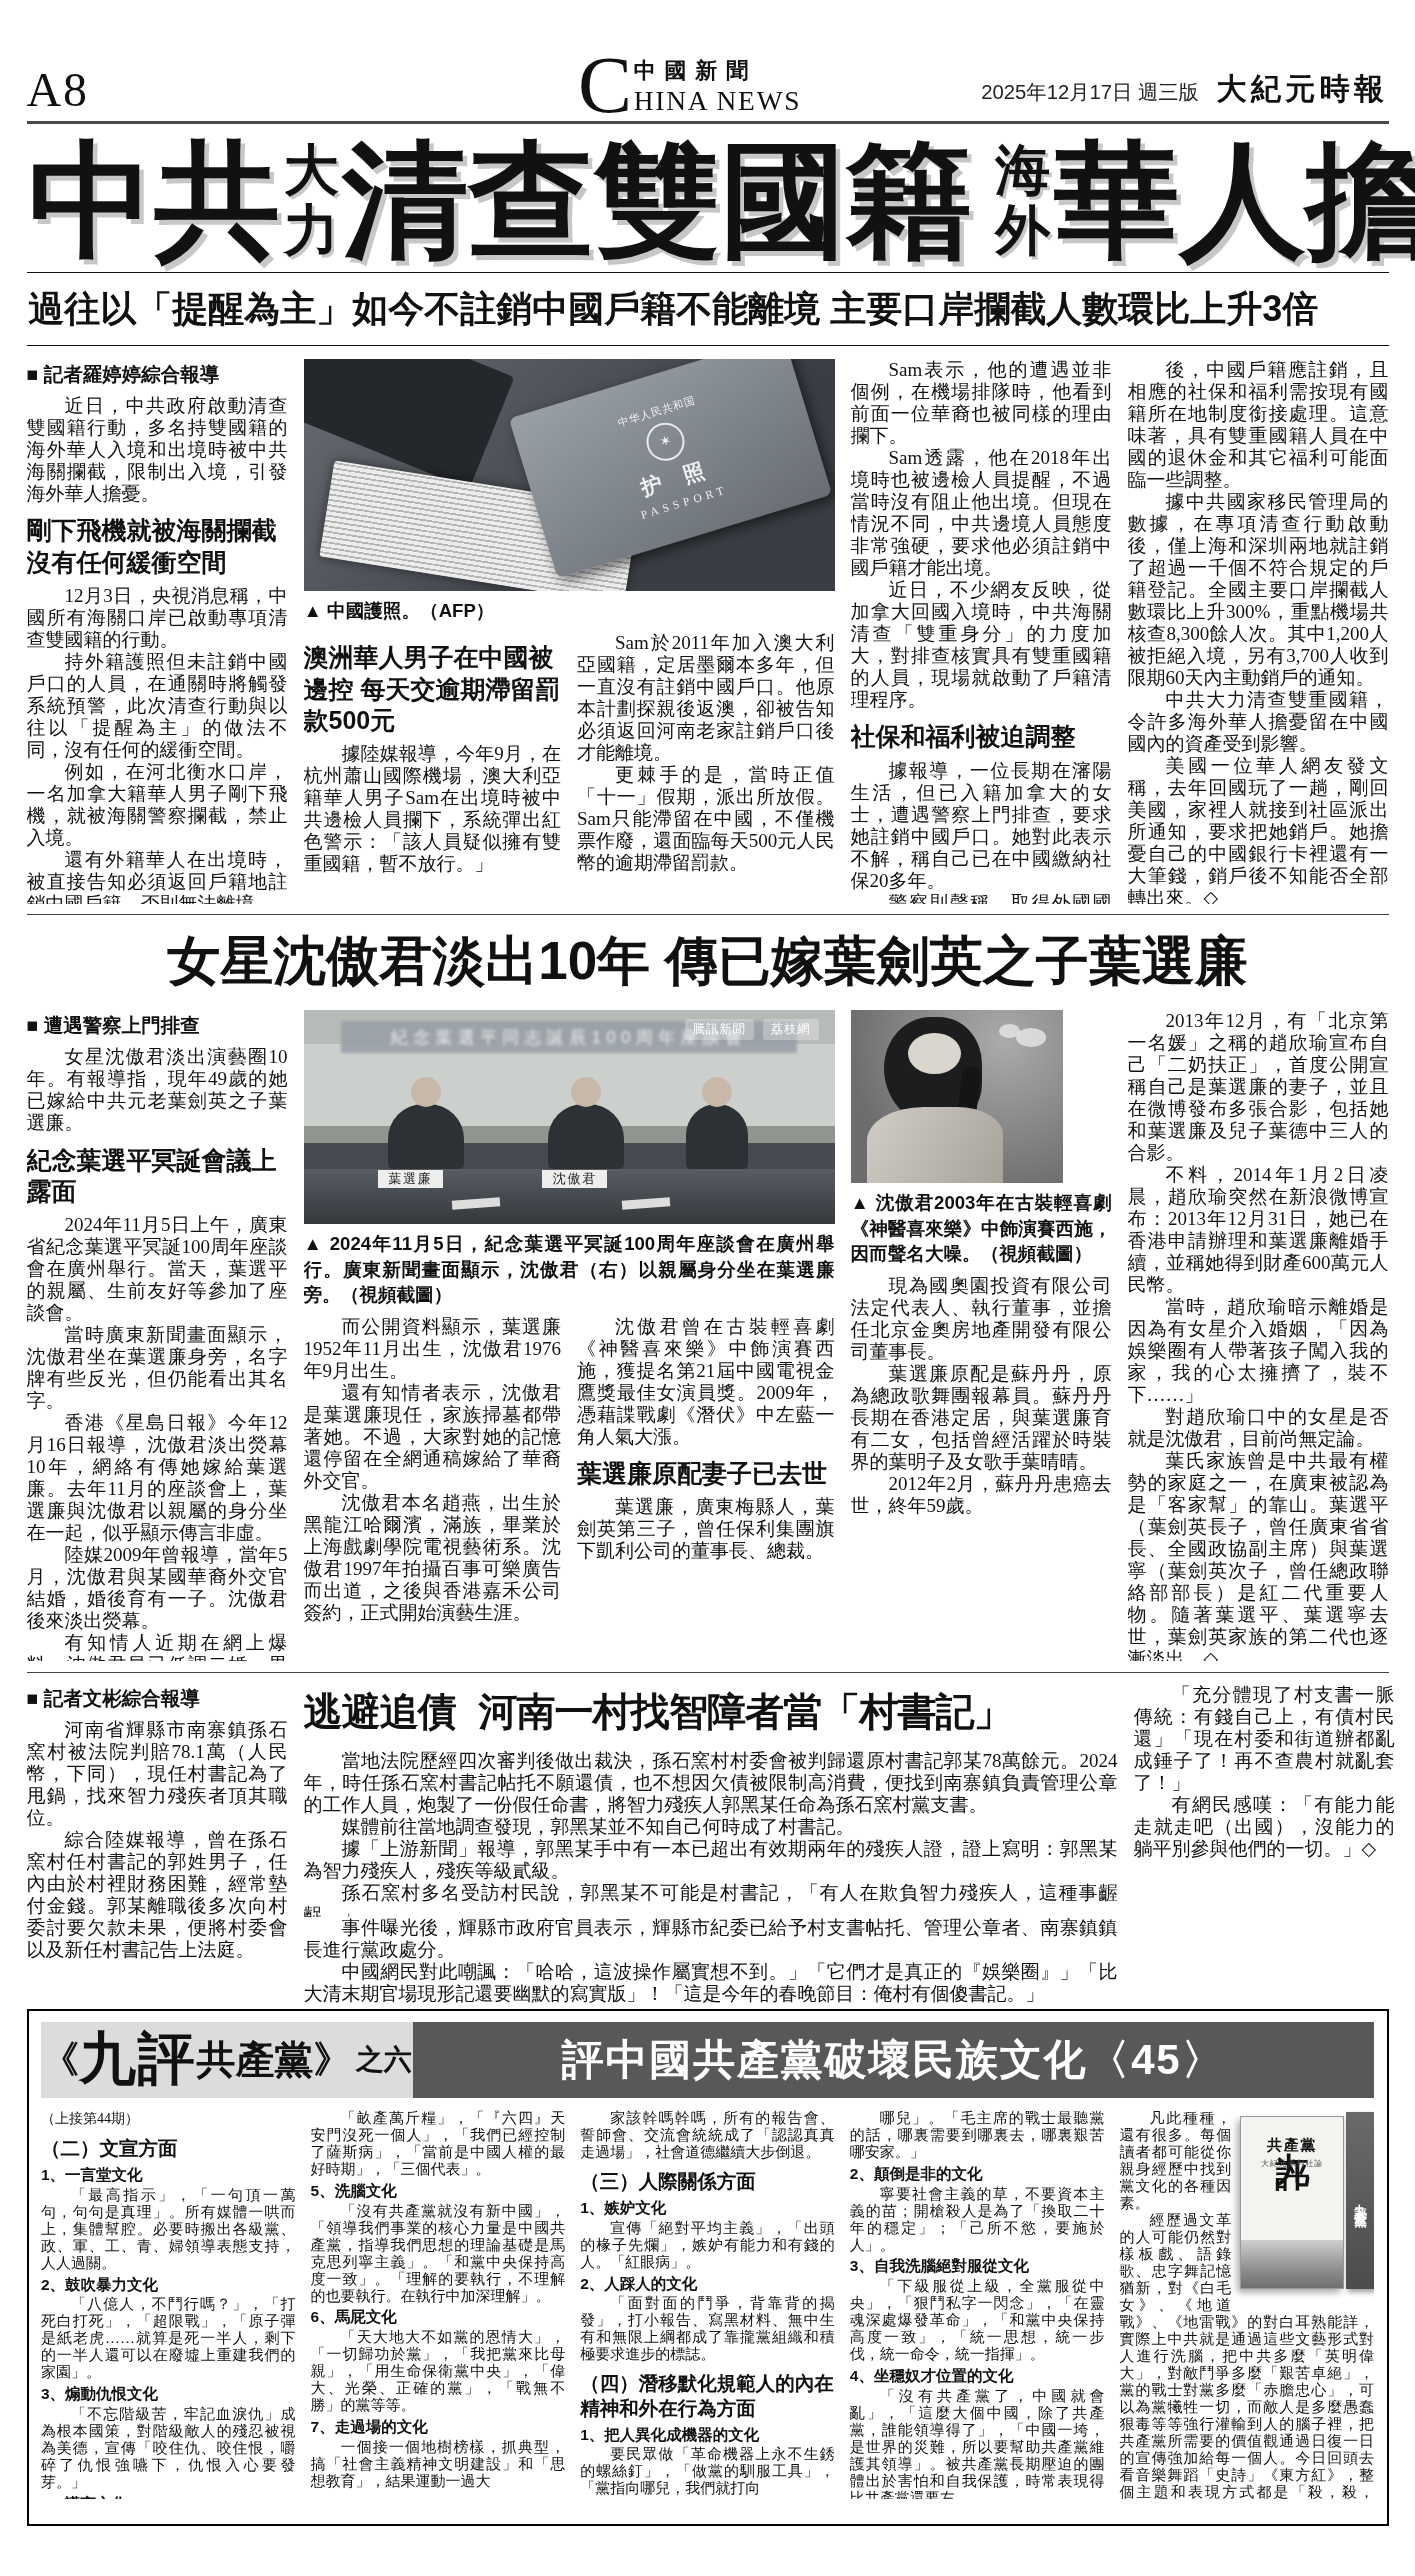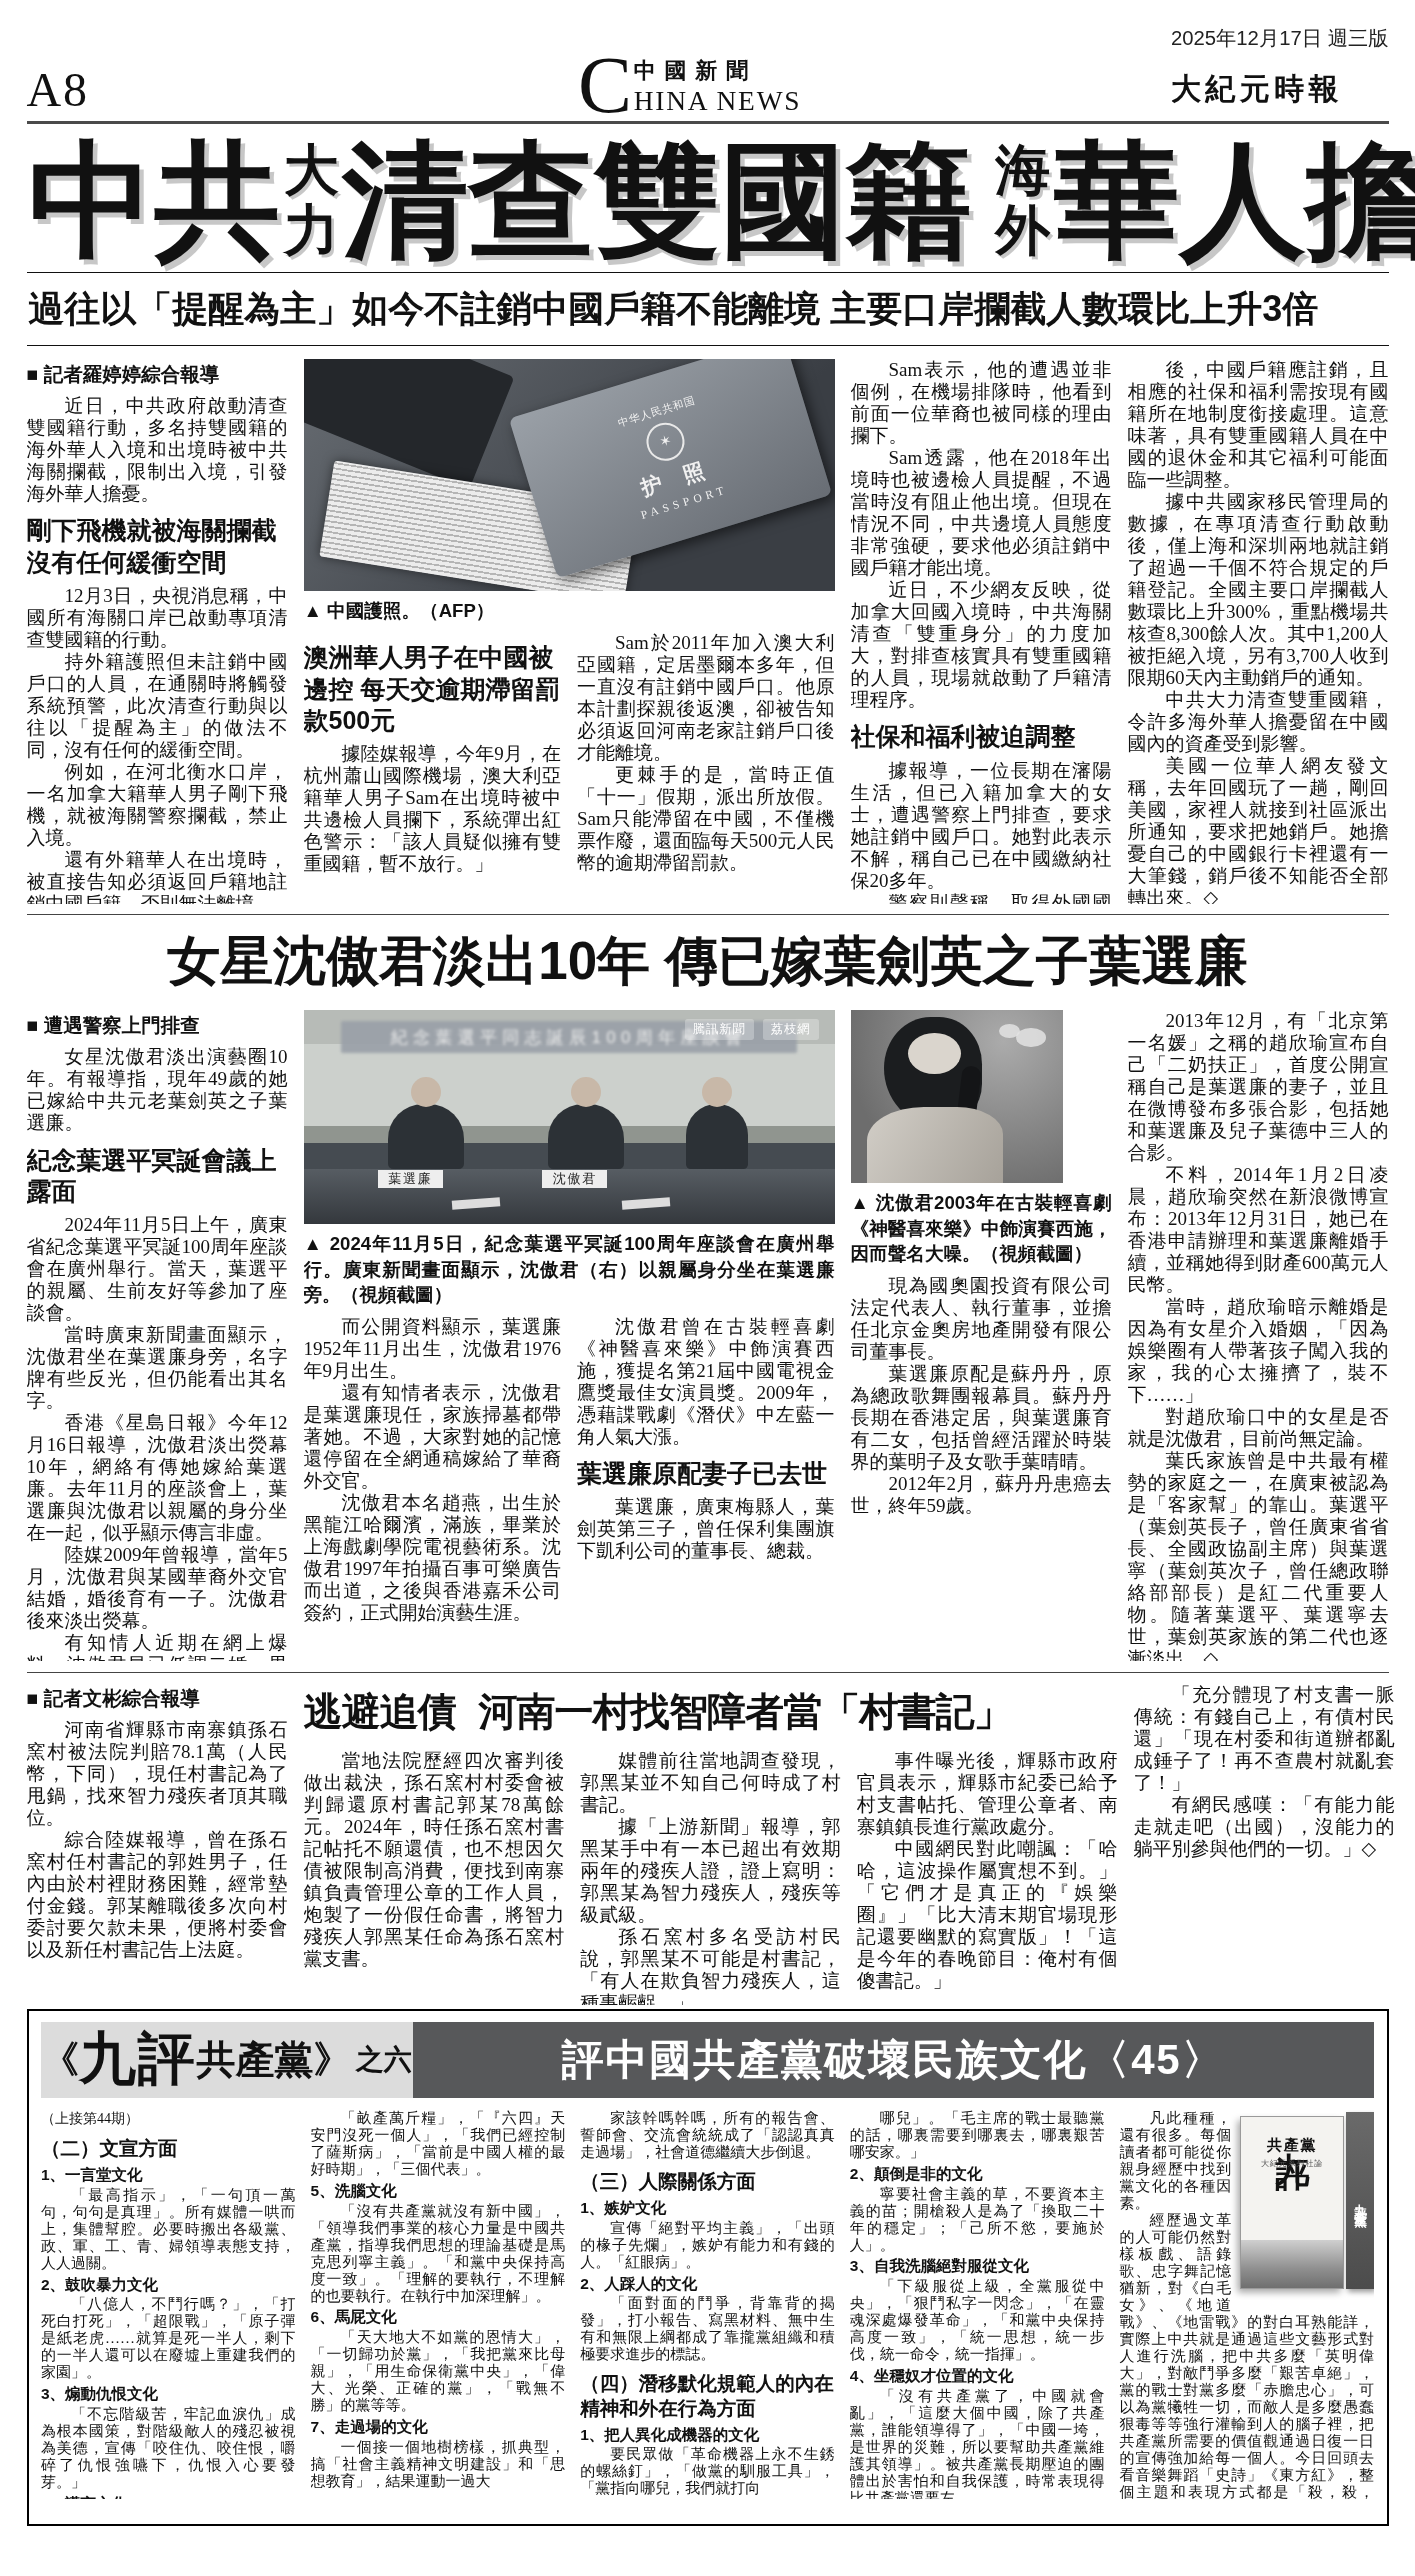--- a/index.html
+++ b/index.html
@@ -10,21 +10,21 @@
 
   
   .masthead{display:flex;align-items:flex-end;justify-content:space-between;
             border-bottom:3.5px solid #4a4a4a;padding-bottom:7px;height:96px;position:relative;}
   .pageno{font-size:48px;line-height:1;letter-spacing:1.8px;}
   .logo{position:absolute;left:50%;transform:translateX(-58%);bottom:3.5px;display:flex;align-items:flex-end;}
   .logo .bigc{font-size:81px;line-height:.78;}
   .logo .stack{display:flex;flex-direction:column;margin-left:1.8px;margin-top:30px;}
   .logo .zh{font-size:22px;font-weight:700;letter-spacing:8.8px;font-family:"Liberation Sans",sans-serif;}
   .logo .en{font-size:27.4px;letter-spacing:1.8px;}
-  .mast-right{display:flex;align-items:baseline;gap:17.7px;padding-bottom:3.5px;flex-direction:column;}
+  .mast-right{display:flex;align-items:baseline;gap:17.7px;padding-bottom:3.5px;}
   .mast-date{font-size:20.3px;color:#222;font-family:"Liberation Sans",sans-serif;}
   .mast-paper{font-size:30px;font-weight:900;letter-spacing:4.4px;}
 
   
   .mainhead{display:flex;align-items:center;justify-content:space-between;
             font-weight:900;font-size:126px;line-height:1;padding:14px 1.8px 8.8px;
             font-family:"Liberation Sans","DejaVu Sans",sans-serif;
             text-shadow:4.4px 5.3px 0 rgba(0,0,0,.22);white-space:nowrap;}
   .mainhead .vstack{display:inline-flex;flex-direction:column;font-size:55px;line-height:1.08;
                     text-shadow:2.7px 2.7px 0 rgba(0,0,0,.22);margin:0 3.5px;}
@@ -45,21 +45,21 @@
   .divider{border:none;border-top:1.8px solid #444;margin:10.6px 0;}
   .textrow{display:grid;grid-template-columns:1fr 1fr;column-gap:16px;}
 
   .art1{height:545px;margin-top:12.4px;}
   .a2head{text-align:center;font-size:53px;font-weight:900;margin:3.5px 0 12.4px;white-space:nowrap;
           font-family:"Liberation Sans","DejaVu Sans",sans-serif;}
   .art2body{height:651px;}
   .art3{height:315px;display:grid;grid-template-columns:261px 814px 261px;column-gap:16px;margin-top:1.8px;}
   .a3head{font-size:39px;font-weight:900;white-space:nowrap;margin:1.8px 0 10.6px;letter-spacing:-0.9px;
           font-family:Liberation Mono, monospace;}
-  .a3mid-cols{display:grid;grid-template-columns:1fr 1fr 1fr;column-gap:16px;height:255px;overflow:hidden;}
+  .a3mid-cols{display:grid;grid-template-columns:1fr;column-gap:16px;height:255px;overflow:hidden;}
 
   
   .ph{position:relative;overflow:hidden;background:#888;}
   .ph-passport{height:232px;background:linear-gradient(135deg,#686d73,#3a3e44 70%);}
   .pp-b2{position:absolute;left:-5%;top:-12%;width:42%;height:52%;background:#24272b;transform:rotate(22deg);border-radius:5.3px;}
   .pp-pages{position:absolute;left:4%;bottom:4%;width:58%;height:42%;transform:rotate(9deg);border-radius:3.5px;
             background:repeating-linear-gradient(0deg,#ececec 0 3.5px,#b5b5b5 3.5px 5.3px);box-shadow:0 0 10.6px rgba(0,0,0,.5);}
   .pp-b1{position:absolute;right:4%;top:6%;width:54%;height:72%;background:linear-gradient(160deg,#9aa0a7,#686d74);
          transform:rotate(-17deg);border-radius:7px;box-shadow:3.5px 5.3px 12.4px rgba(0,0,0,.55);
          display:flex;flex-direction:column;align-items:center;justify-content:center;gap:5.3px;color:#f1f1f1;}

